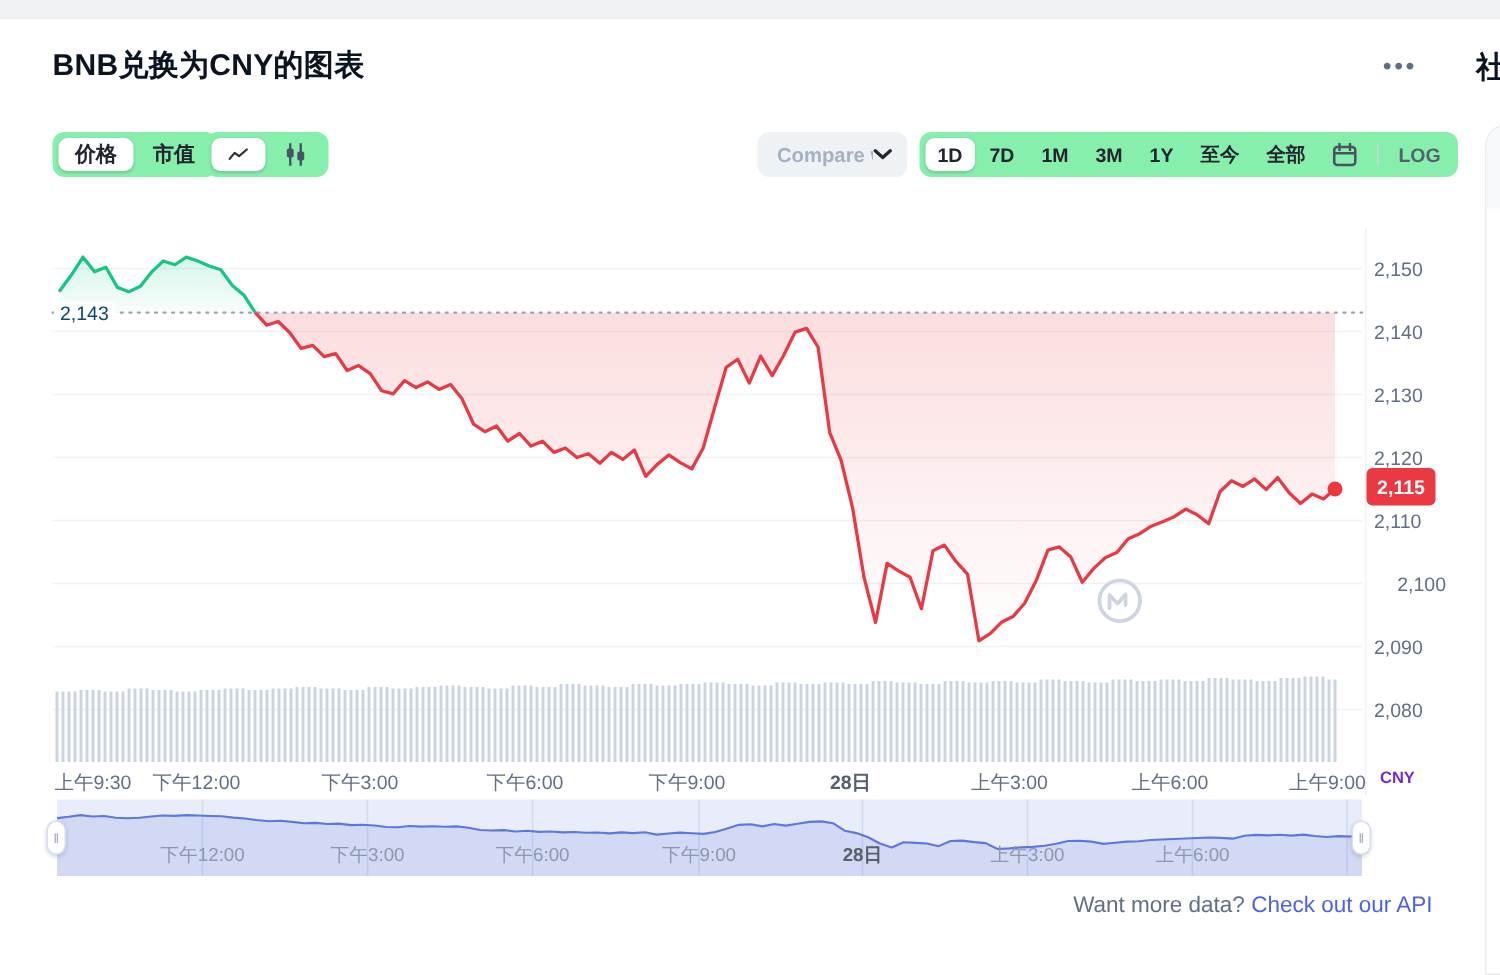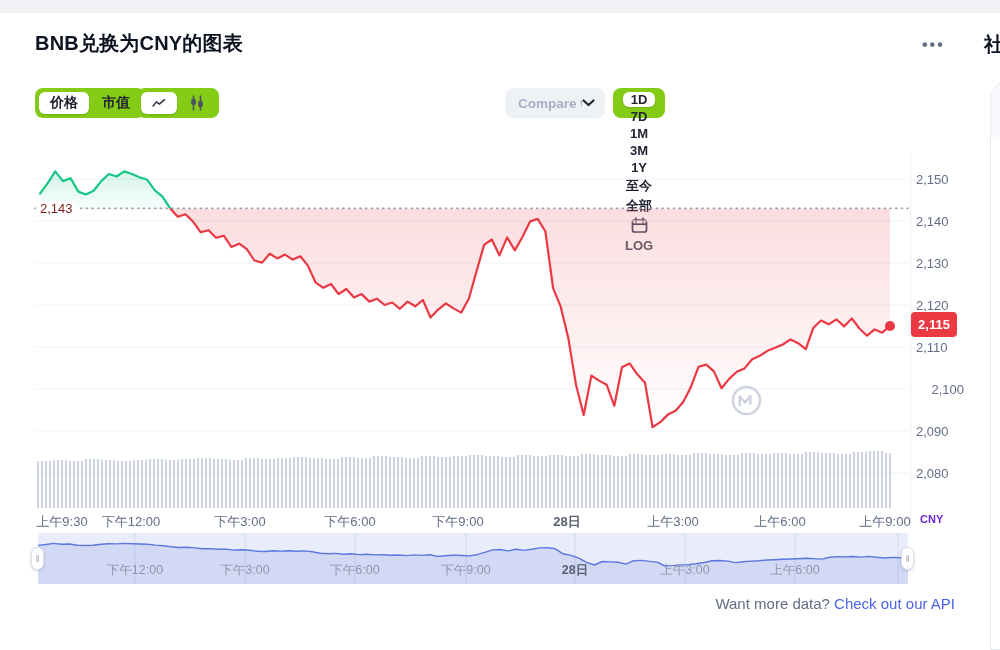--- a/index.html
+++ b/index.html
@@ -5,36 +5,36 @@
   * { margin:0; padding:0; box-sizing:border-box; }
   html,body { width:1000px; height:650px; overflow:hidden; }
   body { font-family:"Liberation Sans","DejaVu Sans",sans-serif; background:#ffffff; position:relative; color:#0d1421; }
   .abs { position:absolute; }
   #topstrip { left:0; top:0; width:1000px; height:13px; background:#f1f2f6; }
   #title { left:35px; top:30px; font-size:20px; font-weight:700; letter-spacing:.2px; }
   #more-btn { left:922px; top:36px; font-size:16px; font-weight:700; color:#616e85; letter-spacing:2px; cursor:pointer; }
   #side-heading { left:984px; top:31px; font-size:20px; font-weight:700; }
   #right-card { left:990px; top:82px; width:40px; height:568px; background:#ffffff; border:1px solid #e8ebf0; border-radius:16px 0 0 0; }
   #right-card .cap { width:100%; height:56px; background:#f7f9fc; border-radius:16px 0 0 0; }
-  .pillgroup { top:88px; height:30px; background:#84cc16; border-radius:8px; display:flex; align-items:center; padding:4px; gap:2px; }
+  .pillgroup { top:88px; height:30px; background:#86efac; border-radius:8px; display:flex; align-items:center; padding:4px; gap:2px; }
   .pillbtn { height:22px; display:flex; align-items:center; justify-content:center; padding:0 11px; font-size:14px; font-weight:600; color:#222531; border-radius:6px; cursor:pointer; white-space:nowrap; }
   .pillbtn.small { font-size:13px; font-weight:700; padding:0 8px; }
   .pillbtn.active { background:#ffffff; box-shadow:0 1px 2px rgba(20,30,60,.18); }
   .iconbtn { width:36px; }
   #group-modes { left:35px; }
   #group-types { left:137px; }
   #compare-btn { left:505px; top:88px; height:30px; width:100px; background:#eff2f5; border-radius:8px; display:flex; align-items:center; padding:0 10px 0 13px; cursor:pointer; }
   #compare-btn .lbl { font-size:13.5px; font-weight:600; color:#a6b0c3; width:64px; overflow:hidden; white-space:nowrap; }
-  #group-ranges { left:613px;flex-direction:column; }
+  #group-ranges { left:613px; }
   .vdivider { width:1px; height:15px; background:#cfd5e0; margin:0 3px; }
   #log-btn { color:#57606f; }
   .ytick { left:916px; width:48px; font-size:13px; color:#616e85; }
   #price-badge { left:911px; top:312px; width:46px; height:25px; background:#ea3943; border-radius:4px; color:#fff; font-size:13px; font-weight:700; display:flex; align-items:center; justify-content:center; }
   #cny-label { left:920px; top:513px; font-size:11px; font-weight:700; color:#6d28d9; }
-  #baseline-label { left:36px; top:201px; font-size:13px; color:#7f1d1d; background:#ffffff; padding:0 4px; border-radius:3px; }
+  #baseline-label { left:36px; top:201px; font-size:13px; color:#0c4a6e; background:#ffffff; padding:0 4px; border-radius:3px; }
   .xtick { top:513px; font-size:13px; color:#616e85; transform:translateX(-50%); white-space:nowrap; }
   .xtick.bold, .navtick.bold { font-weight:700; color:#57606f; }
   .navtick { top:562px; font-size:12.5px; color:#8e97ab; transform:translateX(-50%); white-space:nowrap; }
   #watermark { left:731px; top:385px; display:flex; align-items:center; gap:9px; color:#ced4e2; }
   #watermark .wm-text { font-size:17.5px; font-weight:700; letter-spacing:.3px; }
   .navhandle { top:547px; width:13px; height:23px; background:#ffffff; border:1px solid #d9dee9; border-radius:7px; box-shadow:0 1px 3px rgba(30,40,80,.2); display:flex; align-items:center; justify-content:center; font-size:9px; color:#9aa3b8; cursor:ew-resize; }
   #handle-left { left:31px; } #handle-right { left:901px; }
   #api-row { top:595px; left:0px; width:955px; text-align:right; font-size:15px; color:#616e85; }
   #api-row a { color:#4a63e7; text-decoration:none; cursor:pointer;margin-top:36px; }
   #chart-svg, #nav-svg { left:0; top:0; }

